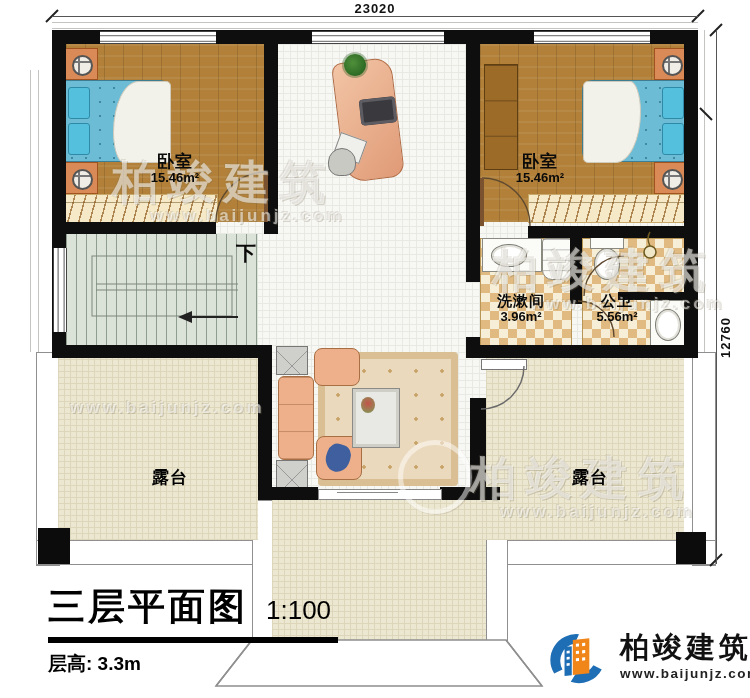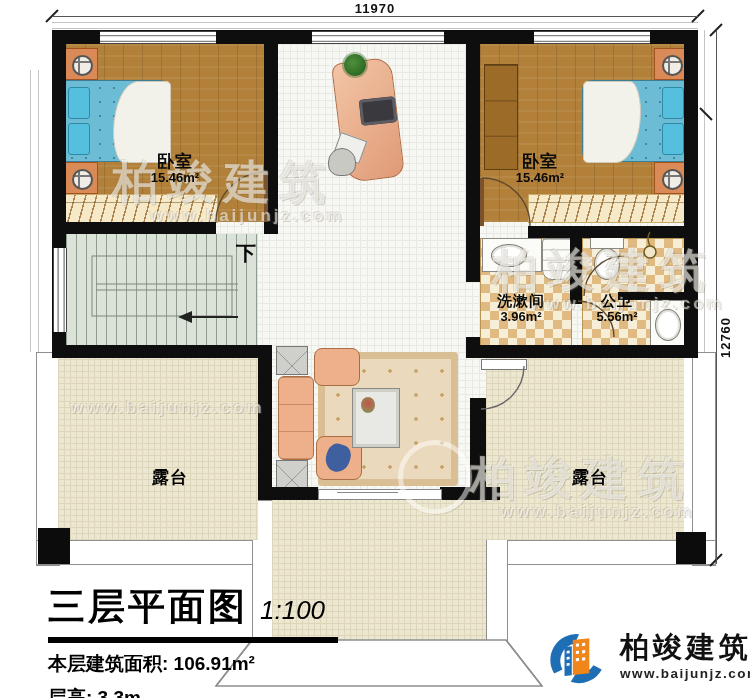--- a/index.html
+++ b/index.html
@@ -68,21 +68,21 @@
   .vert{transform:rotate(-90deg);transform-origin:center;}
   
   .wm{color:rgba(255,255,255,.55);text-shadow:1px 1px 0 rgba(130,117,88,.28),-1px -1px 0 rgba(130,117,88,.18);
       font-weight:700;white-space:nowrap;pointer-events:none;}
   .wm-big{font-size:46px;letter-spacing:10px;}
   .wm-site{font-size:17px;letter-spacing:3px;}
   .wm-ring{border:5px solid rgba(255,255,255,.5);border-radius:50%;
       box-shadow:1px 1px 0 rgba(130,117,88,.2);}
   
   .tb-title{font-size:37px;font-weight:700;color:#000;letter-spacing:3px;}
-  .tb-scale{font-size:26px;font-weight:400;color:#000;margin-left:12px;font-style:italic;}
+  .tb-scale{font-size:26px;font-weight:400;color:#000;margin-left:18px;}
   .tb-bar{height:6px;background:#000;}
   .tb-line{font-size:19px;font-weight:700;color:#000;margin-top:8px;}
   
   .logo-co{font-size:29px;font-weight:900;color:#111;letter-spacing:4px;line-height:1;}
   .logo-site{font-size:13.5px;font-weight:700;color:#222;letter-spacing:1.5px;margin-top:4px;}
 </style>
 </head>
 <body>
 
 <div class="canvas">
@@ -230,21 +230,21 @@
     <g stroke="#222" stroke-width="2">
       <line x1="46" y1="22" x2="58" y2="10"></line>
       <line x1="692" y1="22" x2="704" y2="10"></line>
       <line x1="710" y1="36" x2="722" y2="24"></line>
       <line x1="710" y1="566" x2="722" y2="554"></line>
       <line x1="700" y1="108" x2="712" y2="120"></line>
     </g>
   </svg>
 
   <div class="abs dimline" style="left:52px;top:16px;width:646px;height:1px;"></div>
-  <div class="abs dimtext" style="left:330px;top:1px;width:90px;text-align:center;">11970</div>
+  <div class="abs dimtext" style="left:330px;top:1px;width:90px;text-align:center;">23020</div>
   <div class="abs dimline" style="left:716px;top:30px;width:1px;height:534px;"></div>
   <div class="abs dimtext vert" style="left:690px;top:330px;width:70px;text-align:center;">12760</div>
 
   <div class="abs wm wm-big" style="left:112px;top:152px;">柏竣建筑</div>
   <div class="abs wm wm-site" style="left:150px;top:206px;">www.baijunjz.com</div>
   <div class="abs wm wm-big" style="left:492px;top:240px;">柏竣建筑</div>
   <div class="abs wm wm-site" style="left:530px;top:294px;">www.baijunjz.com</div>
   <div class="abs wm wm-ring" style="left:398px;top:440px;width:64px;height:64px;"></div>
   <div class="abs wm wm-big" style="left:470px;top:448px;">柏竣建筑</div>
   <div class="abs wm wm-site" style="left:500px;top:502px;">www.baijunjz.com</div>
@@ -268,24 +268,20 @@
     <div class="rarea">5.56m²</div>
   </div>
   <div class="abs rname" style="left:152px;top:466px;">露台</div>
   <div class="abs rname" style="left:572px;top:466px;">露台</div>
 
   <div class="abs" style="left:48px;top:582px;width:300px;">
     <div>
       <span class="tb-title">三层平面图</span><span class="tb-scale">1:100</span>
     </div>
     <div class="tb-bar" style="width:290px;margin-top:5px;"></div>
-    <div class="tb-line">
-      <span>本层建筑面积:</span>
-      <span>106.91m²</span>
-    </div>
     <div class="tb-line">
       <span>层高:</span>
       <span>3.3m</span>
     </div>
   </div>
 
   <div class="abs" style="left:548px;top:626px;display:flex;align-items:center;gap:10px;">
     <svg width="62" height="62" viewBox="0 0 60 60">
       <path d="M6 46 A25 25 0 0 1 30 8 L26 17 A17 17 0 0 0 14 42 Z" fill="#1e6eb5"></path>
       <path d="M52 42 A25 25 0 0 1 22 54 L27 46 A17 17 0 0 0 44 38 Z" fill="#1e6eb5"></path>

